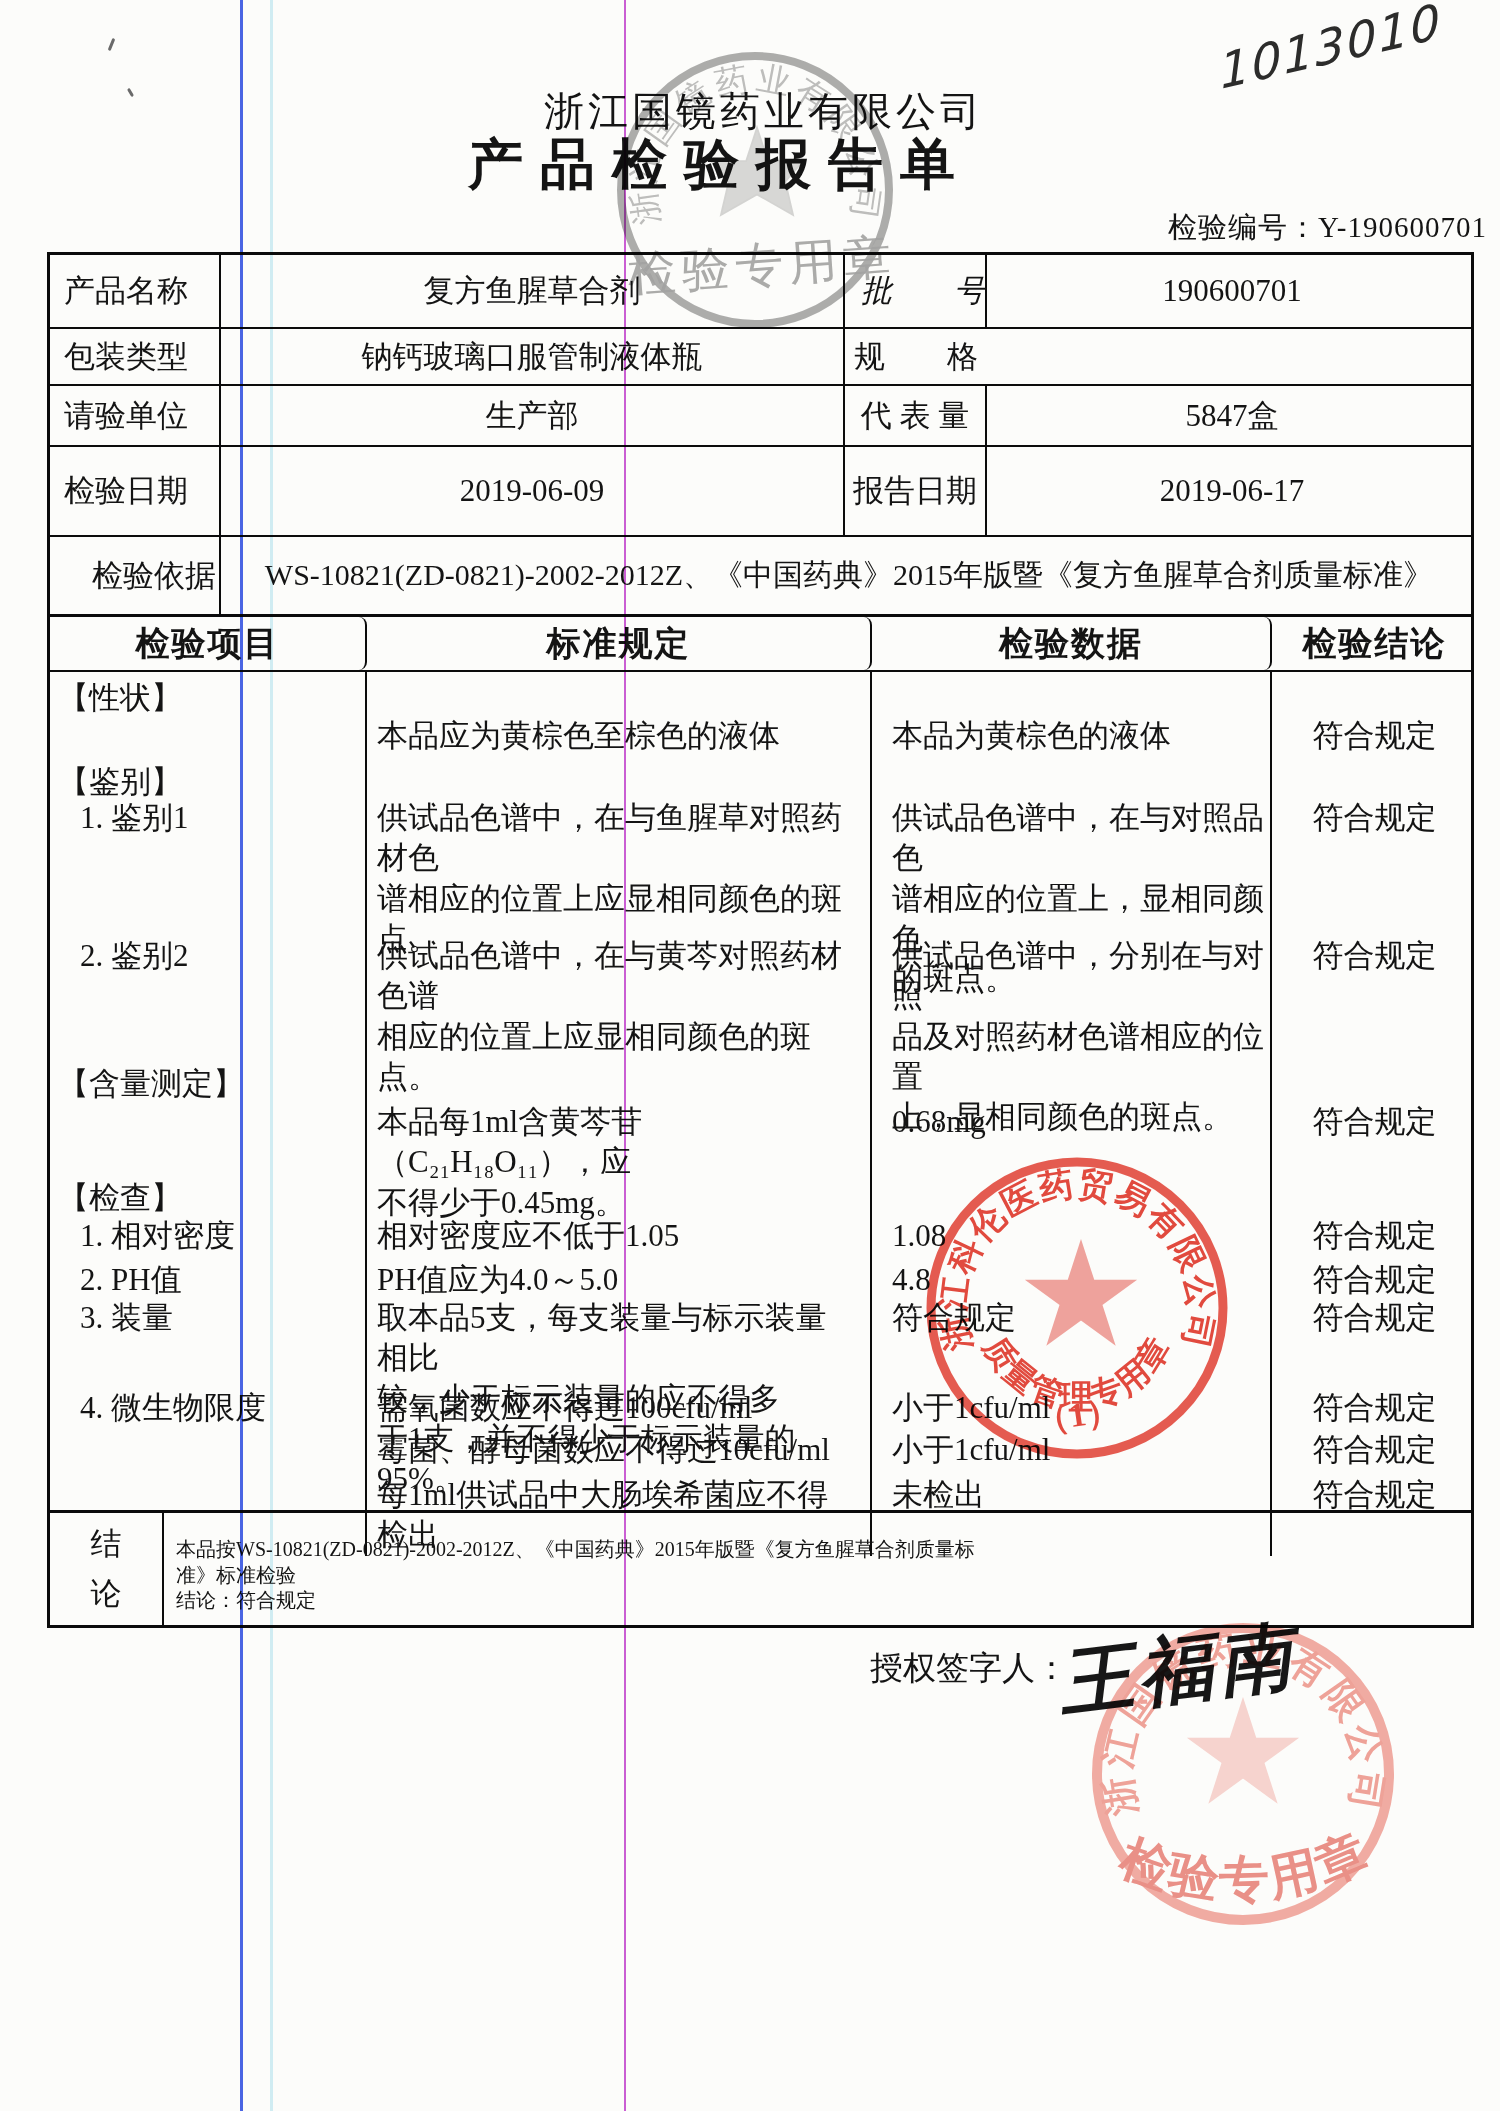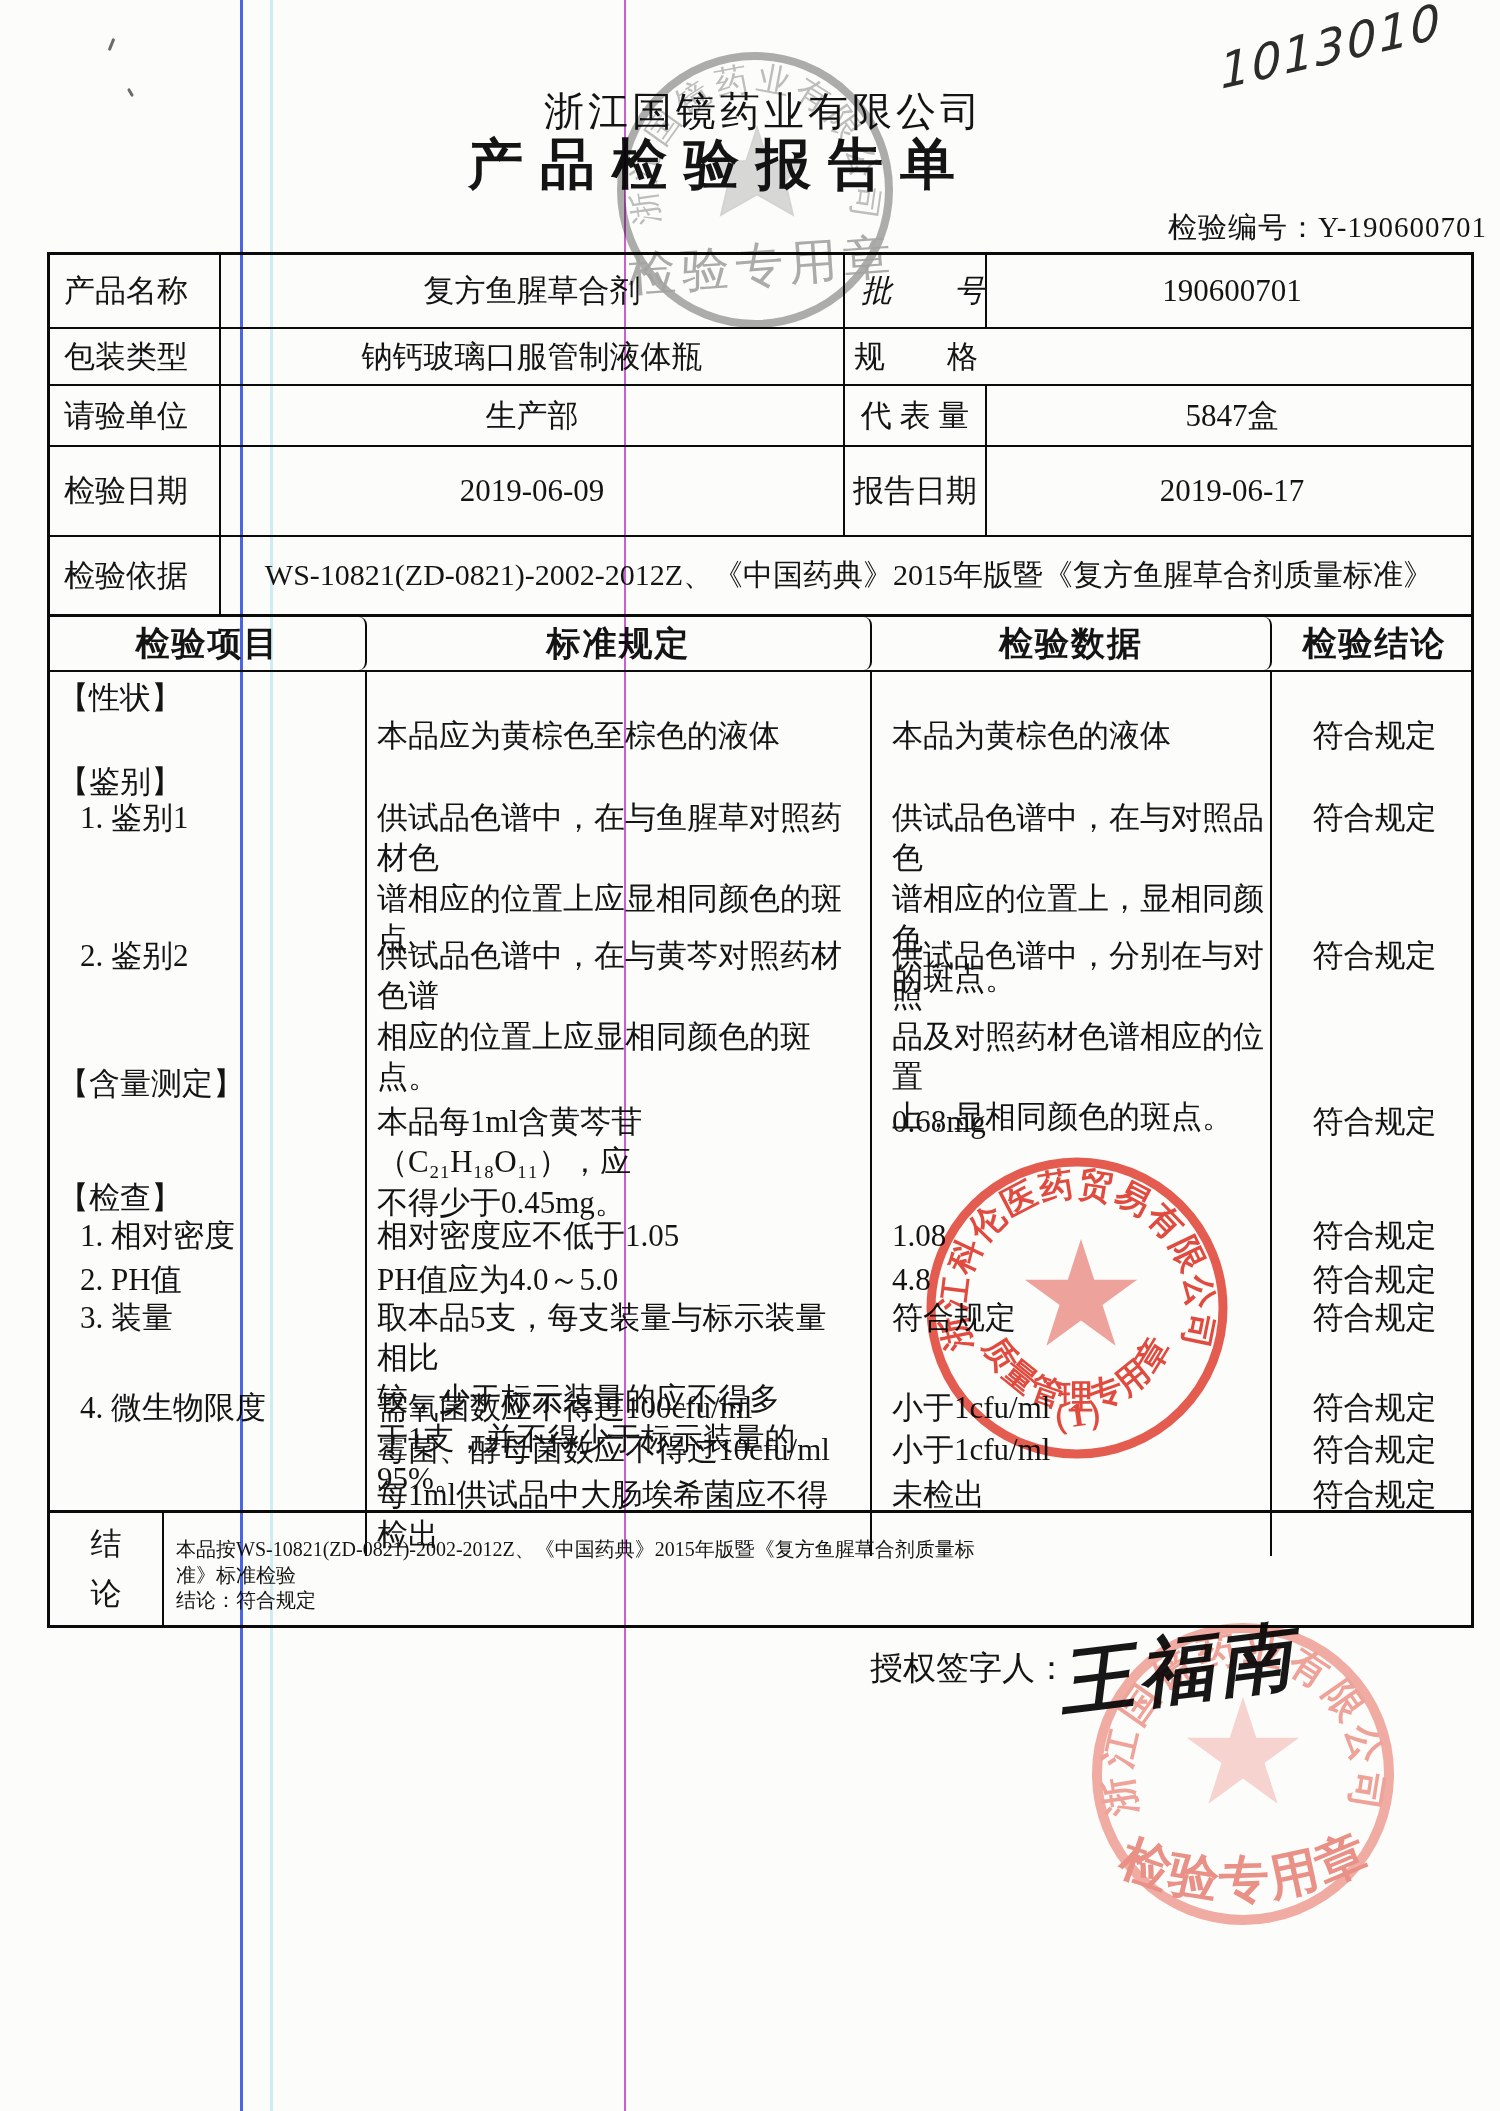--- a/index.html
+++ b/index.html
@@ -43,21 +43,21 @@
     border:3px solid #0b0b0b;
     background:transparent;
   }
   .irow{display:grid;grid-template-columns:171px 624px 142px 490px;border-bottom:2px solid #0b0b0b;}
   .irow > div{border-right:2px solid #0b0b0b;display:flex;align-items:center;font-size:31px;}
   .irow > div:last-child{border-right:none;}
   .irow .lab{padding-left:14px;}
   .irow .val{justify-content:center;text-align:center;}
   .h74{height:74px}.h57{height:57px}.h61{height:61px}.h76{height:90px}
   .basis-row{display:grid;grid-template-columns:171px 1256px;height:80px;border-bottom:3px solid #0b0b0b;}
-  .basis-row .lab{border-right:2px solid #0b0b0b;display:flex;align-items:center;padding-left:14px;font-size:31px;}
+  .basis-row .lab{border-right:2px solid #0b0b0b;display:flex;align-items:center;padding-left:14px;font-size:31px;margin-left:28px;}
   .basis-row .val{display:flex;align-items:center;justify-content:center;font-size:30px;letter-spacing:0;}
 
   .mhead{display:grid;grid-template-columns:317px 505px 400px 205px;height:55px;border-bottom:2px solid #0b0b0b;}
   .mhead > div{border-right:2px solid #0b0b0b;display:flex;align-items:center;justify-content:center;
     font-size:34px;font-weight:700;letter-spacing:2px;border-radius:8px;}
   .mhead > div:last-child{border-right:none;}
 
   .mrow{display:grid;grid-template-columns:317px 505px 400px 205px;}
   .mrow > div{border-right:2px solid #0b0b0b;font-size:31px;white-space:pre-line;line-height:1.3;}
   .mrow > div:last-child{border-right:none;}

